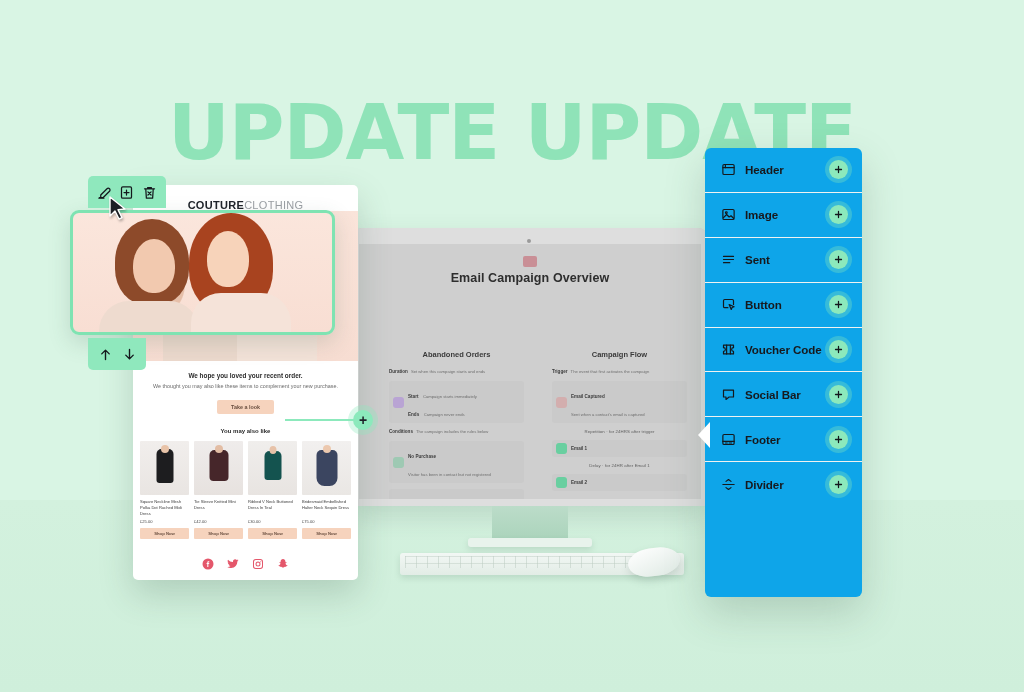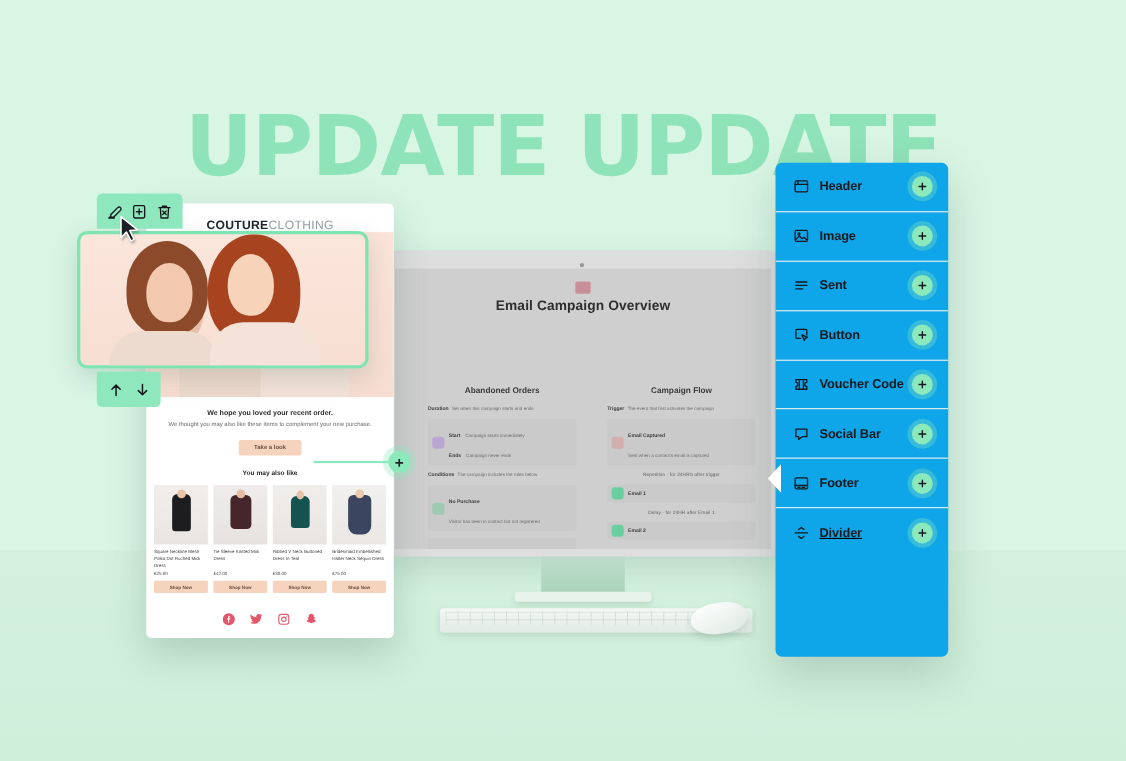--- a/index.html
+++ b/index.html
@@ -283,21 +283,21 @@
     overflow: hidden;
   }
   .block-row {
     height: 44.9px;
     display: flex; align-items: center;
     padding: 0 14px 0 16px;
     border-bottom: 1px solid #f0f2f1;
     position: relative;
     cursor: pointer;
   }
-  .block-row:last-child { border-bottom: none; text-decoration: underline; }
+  .block-row:last-child { border-bottom: none; }
   .block-icon {
     width: 15px; height: 15px; flex: none;
     display: flex; align-items: center; justify-content: center;
     margin-right: 9px;
   }
   .block-icon svg { width: 15px; height: 15px; display: block; }
   .block-label {
     flex: 1; font-size: 11.6px; font-weight: 700;
     color: #17191d; letter-spacing: -.1px;
   }

